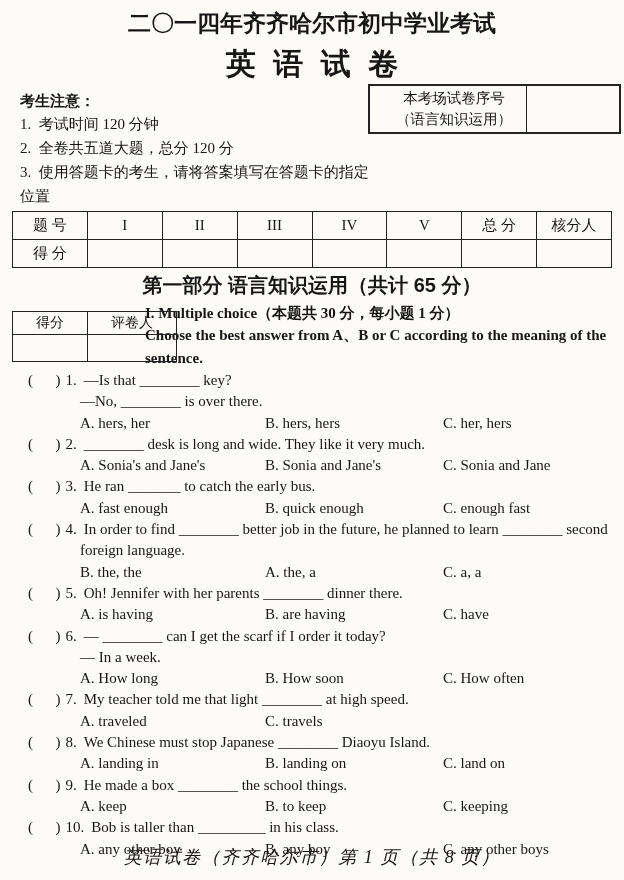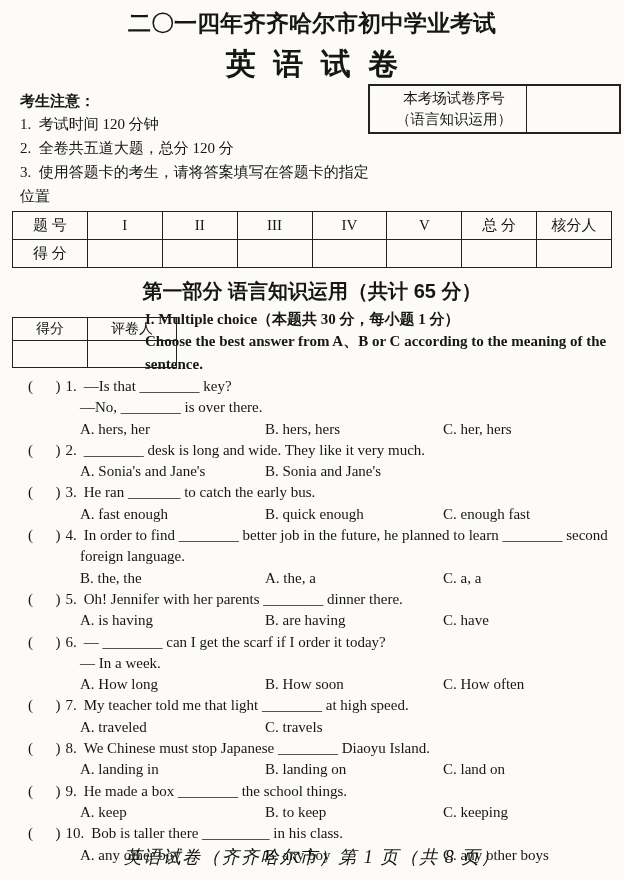--- a/index.html
+++ b/index.html
@@ -34,21 +34,21 @@
     display:flex; flex-direction:column; justify-content:center; align-items:center;
     font-size:14.5px; line-height:21px;padding-left:12px;
   }
   .serial-value { width:92px; }
   .score-table { border-collapse:collapse; table-layout:fixed; width:600px; margin:3px 0 0 12px;border-radius:6px; }
   .score-table td {
     border:1.6px solid #222; height:27px; text-align:center;
     font-size:15px; padding:0;
   }
   .section-heading {
-    margin-top:10px; text-align:center;
+    margin-top:4px; text-align:center;
     font-family:"Liberation Sans","DejaVu Sans",sans-serif;
     font-weight:bold; font-size:20px; line-height:26px;
   }
   .part { position:relative; margin-top:4px; min-height:67px; }
   .grader-box { position:absolute; left:12px; top:9px; border-collapse:collapse; }
   .grader-box td { border:1.5px solid #222; text-align:center; font-size:14px; padding:0 16px; }
   .grader-box .gb-head td { height:22px; }
   .grader-box .gb-empty td { height:26px; }
   .gb-score { width:42px; } .gb-grader { width:56px; }
   .part-content { margin-left:145px; width:472px; }
@@ -146,20 +146,21 @@
           <span class="q-opt">A. hers, her</span>
           <span class="q-opt">B. hers, hers</span>
           <span class="q-opt">C. her, hers</span>
         </div>
       </div>
       <div class="question">
         <div class="q-line"><span class="q-paren">(      )</span><span class="q-num">2.</span><span class="q-text">________ desk is long and wide. They like it very much.</span></div>
         <div class="q-options">
           <span class="q-opt">A. Sonia's and Jane's</span>
           <span class="q-opt">B. Sonia and Jane's</span>
+          <span class="q-opt">C. Sonia and Jane</span>
         </div>
       </div>
       <div class="question">
         <div class="q-line"><span class="q-paren">(      )</span><span class="q-num">3.</span><span class="q-text">He ran _______ to catch the early bus.</span></div>
         <div class="q-options">
           <span class="q-opt">A. fast enough</span>
           <span class="q-opt">B. quick enough</span>
           <span class="q-opt">C. enough fast</span>
         </div>
       </div>
@@ -206,21 +207,21 @@
       </div>
       <div class="question">
         <div class="q-line"><span class="q-paren">(      )</span><span class="q-num">9.</span><span class="q-text">He made a box ________ the school things.</span></div>
         <div class="q-options">
           <span class="q-opt">A. keep</span>
           <span class="q-opt">B. to keep</span>
           <span class="q-opt">C. keeping</span>
         </div>
       </div>
       <div class="question">
-        <div class="q-line"><span class="q-paren">(      )</span><span class="q-num">10.</span><span class="q-text">Bob is taller there _________ in his class.</span></div>
+        <div class="q-line"><span class="q-paren">(      )</span><span class="q-num">10.</span><span class="q-text">Bob is taller than _________ in his class.</span></div>
         <div class="q-options">
           <span class="q-opt">A. any other boy</span>
           <span class="q-opt">B. any boy</span>
           <span class="q-opt">C. any other boys</span>
         </div>
       </div>
     </div>
 
   <div class="page-footer">英语试卷（齐齐哈尔市）第 1 页（共 8 页）</div>
 

